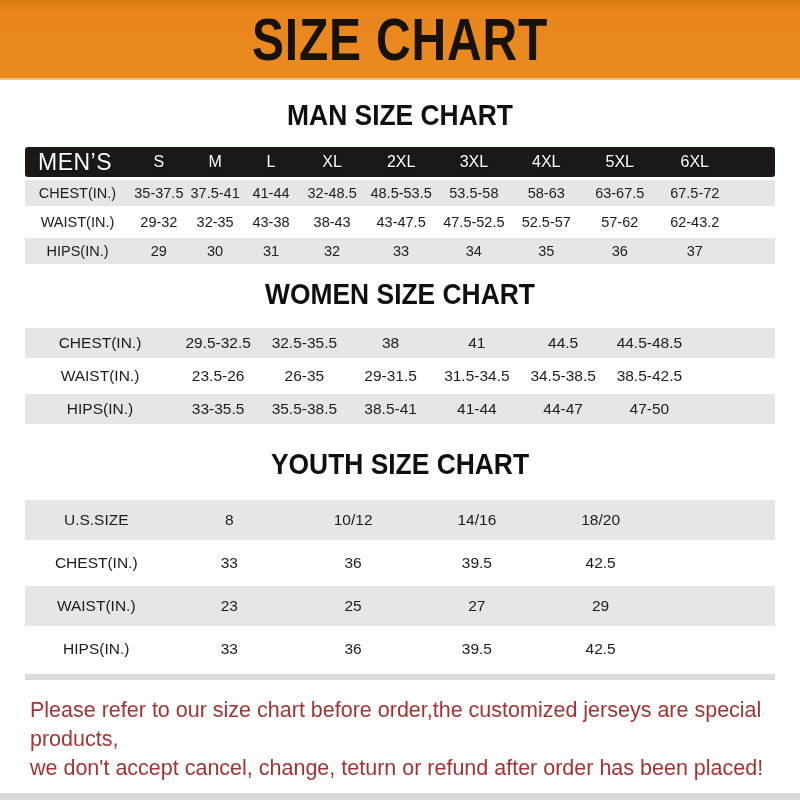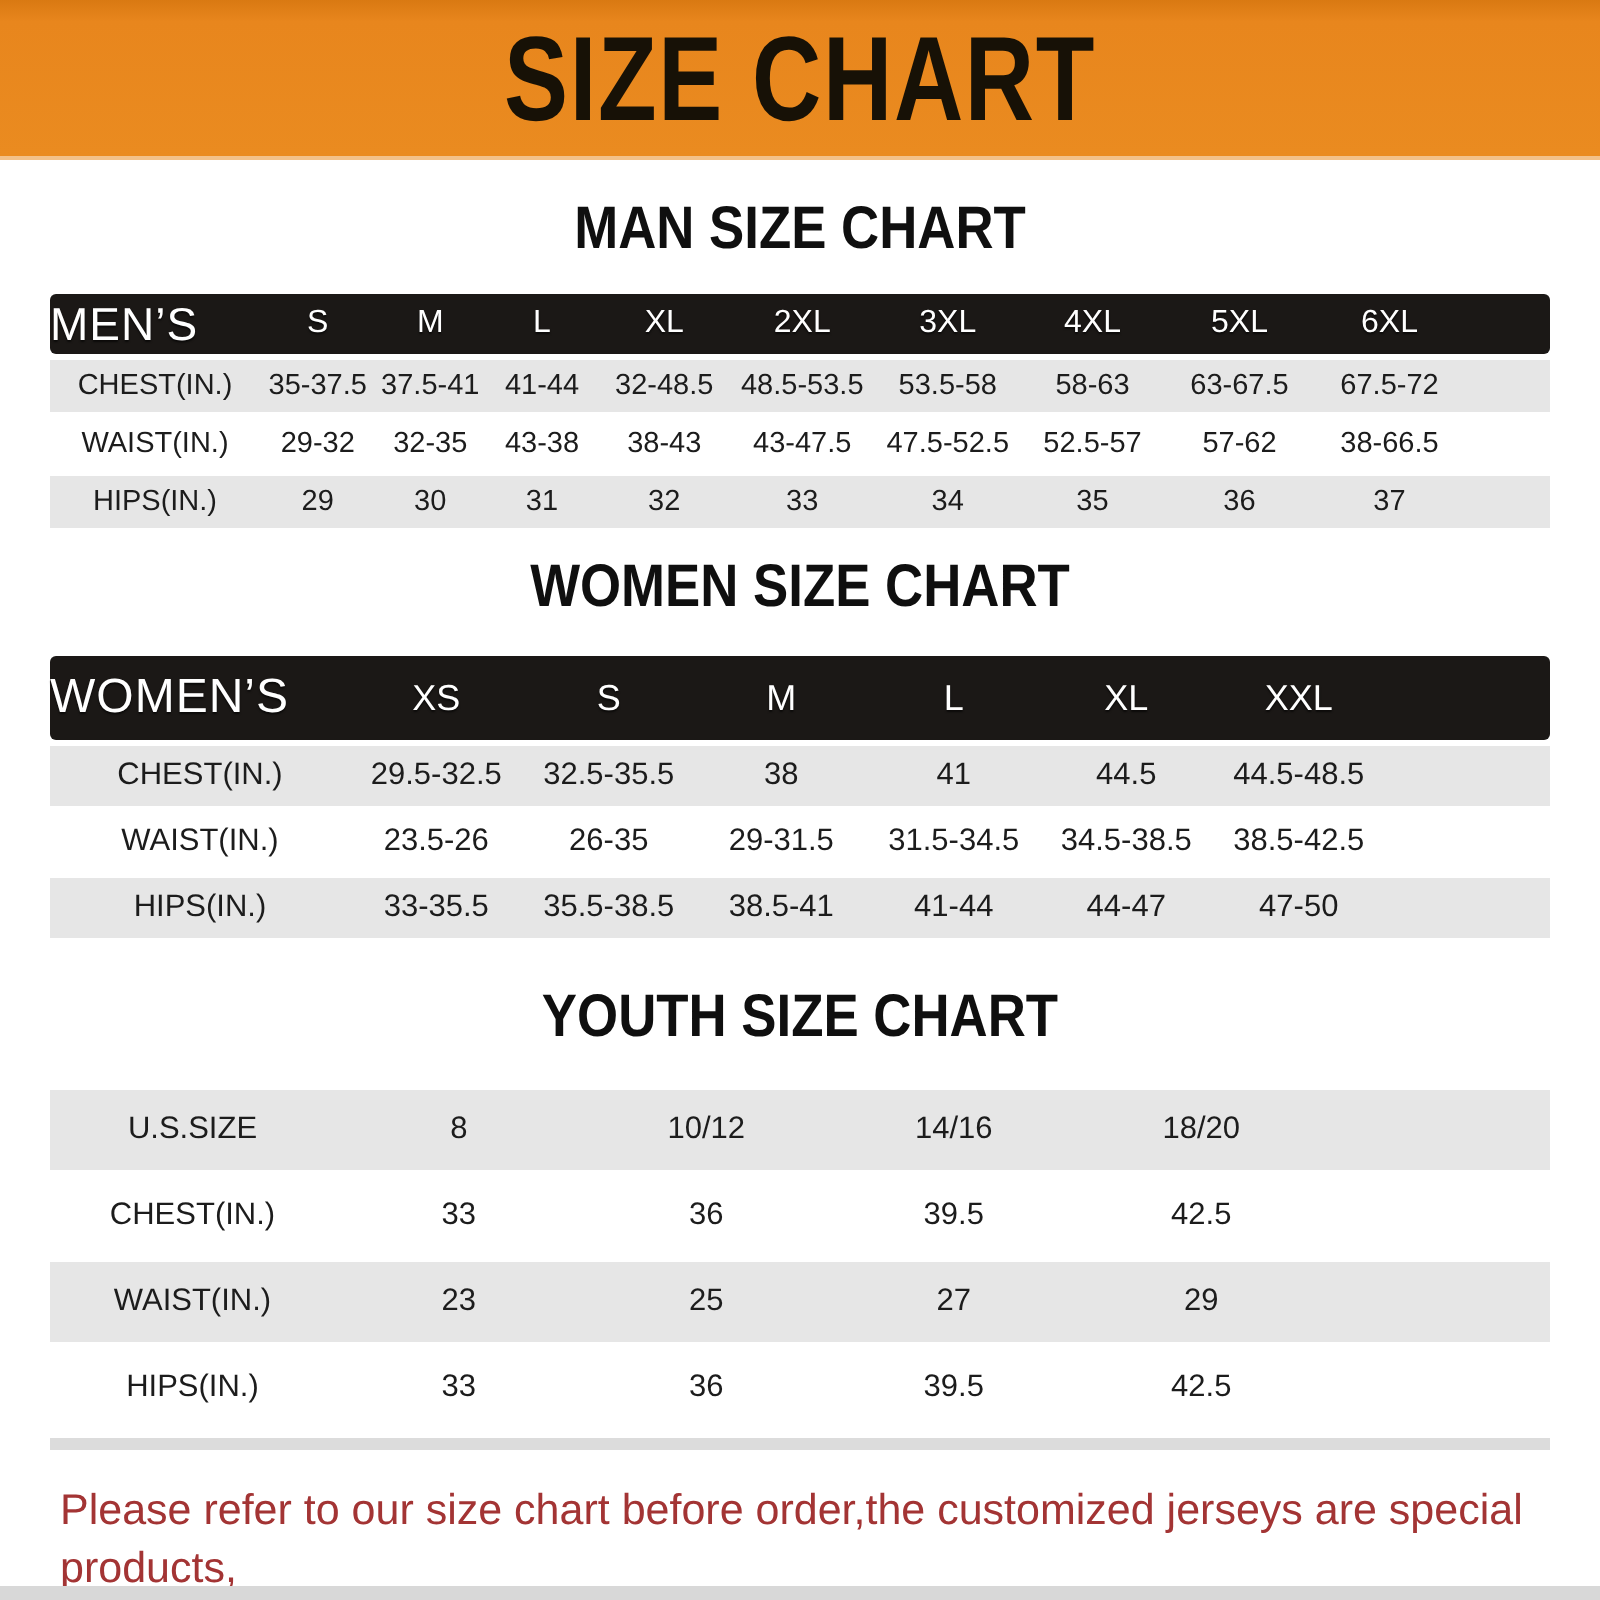--- a/index.html
+++ b/index.html
@@ -41,21 +41,21 @@
     border-collapse:separate; border-spacing:0 3px;
   }
   table.size-table th {
     background:#1b1816; color:#ffffff; font-weight:normal;
     text-align:center; vertical-align:middle;
     text-shadow:0 1px 1px rgba(0,0,0,0.6);
   }
   table.size-table th:first-child { border-radius:3px 0 0 3px; }
   table.size-table th:last-child  { border-radius:0 3px 3px 0; }
   th.tlabel {
-    text-align:left !important; padding-left:0;
+    text-align:left !important; padding-left:13px;
     font-weight:bold; letter-spacing:0.5px;
   }
   table.men th { height:30px; font-size:16px; }
   table.men th.tlabel { font-size:23px; }
   table.wy  th { height:42px; font-size:18px; }
   table.wy  th.tlabel { font-size:24px; }
   table.size-table td {
     text-align:center; vertical-align:middle; color:#1c1c1c;
     background:#ffffff;
   }
@@ -131,21 +131,21 @@
     <tr>
       <td class="rlabel">WAIST(IN.)</td>
       <td>29-32</td>
       <td>32-35</td>
       <td>43-38</td>
       <td>38-43</td>
       <td>43-47.5</td>
       <td>47.5-52.5</td>
       <td>52.5-57</td>
       <td>57-62</td>
-      <td>38-66.5</td>
+      <td>62-43.2</td>
       <td></td>
     </tr>
     <tr class="gray">
       <td class="rlabel">HIPS(IN.)</td>
       <td>29</td>
       <td>30</td>
       <td>31</td>
       <td>32</td>
       <td>33</td>
       <td>34</td>
@@ -166,30 +166,20 @@
       <col style="width:20%">
         <col style="width:11.5%">
         <col style="width:11.5%">
         <col style="width:11.5%">
       <col style="width:11.5%">
         <col style="width:11.5%">
         <col style="width:11.5%">
         <col style="width:11%">
     </colgroup>
     <tbody>
-        <tr>
-      <th class="tlabel">WOMEN’S</th>
-      <th>XS</th>
-      <th>S</th>
-      <th>M</th>
-      <th>L</th>
-      <th>XL</th>
-      <th>XXL</th>
-      <th></th>
-    </tr>
     <tr class="gray">
       <td class="rlabel">CHEST(IN.)</td>
       <td>29.5-32.5</td>
       <td>32.5-35.5</td>
       <td>38</td>
       <td>41</td>
       <td>44.5</td>
       <td>44.5-48.5</td>
       <td></td>
     </tr>

